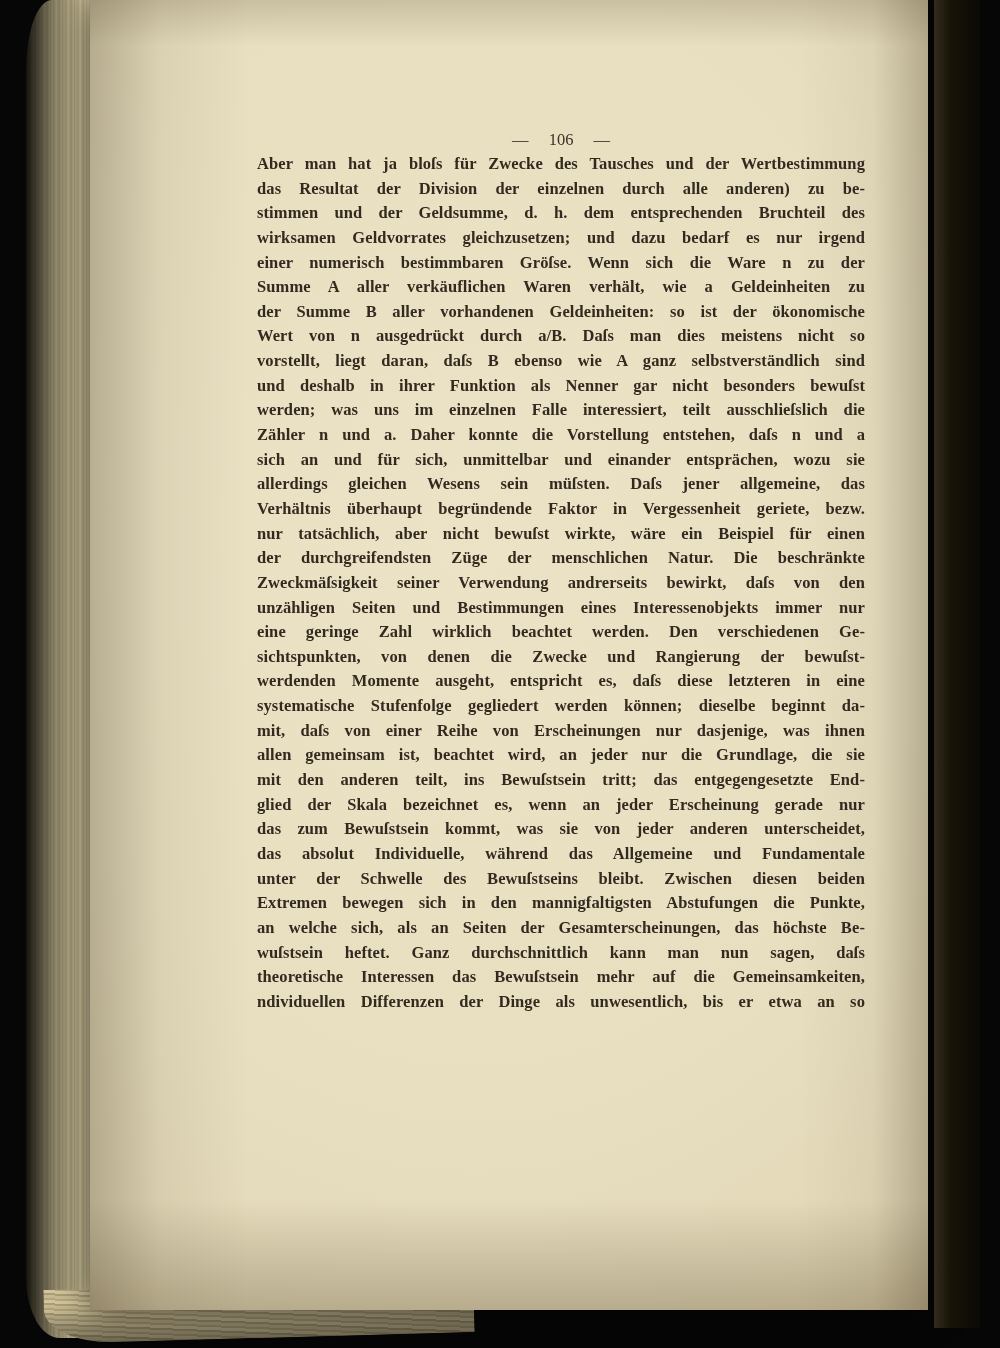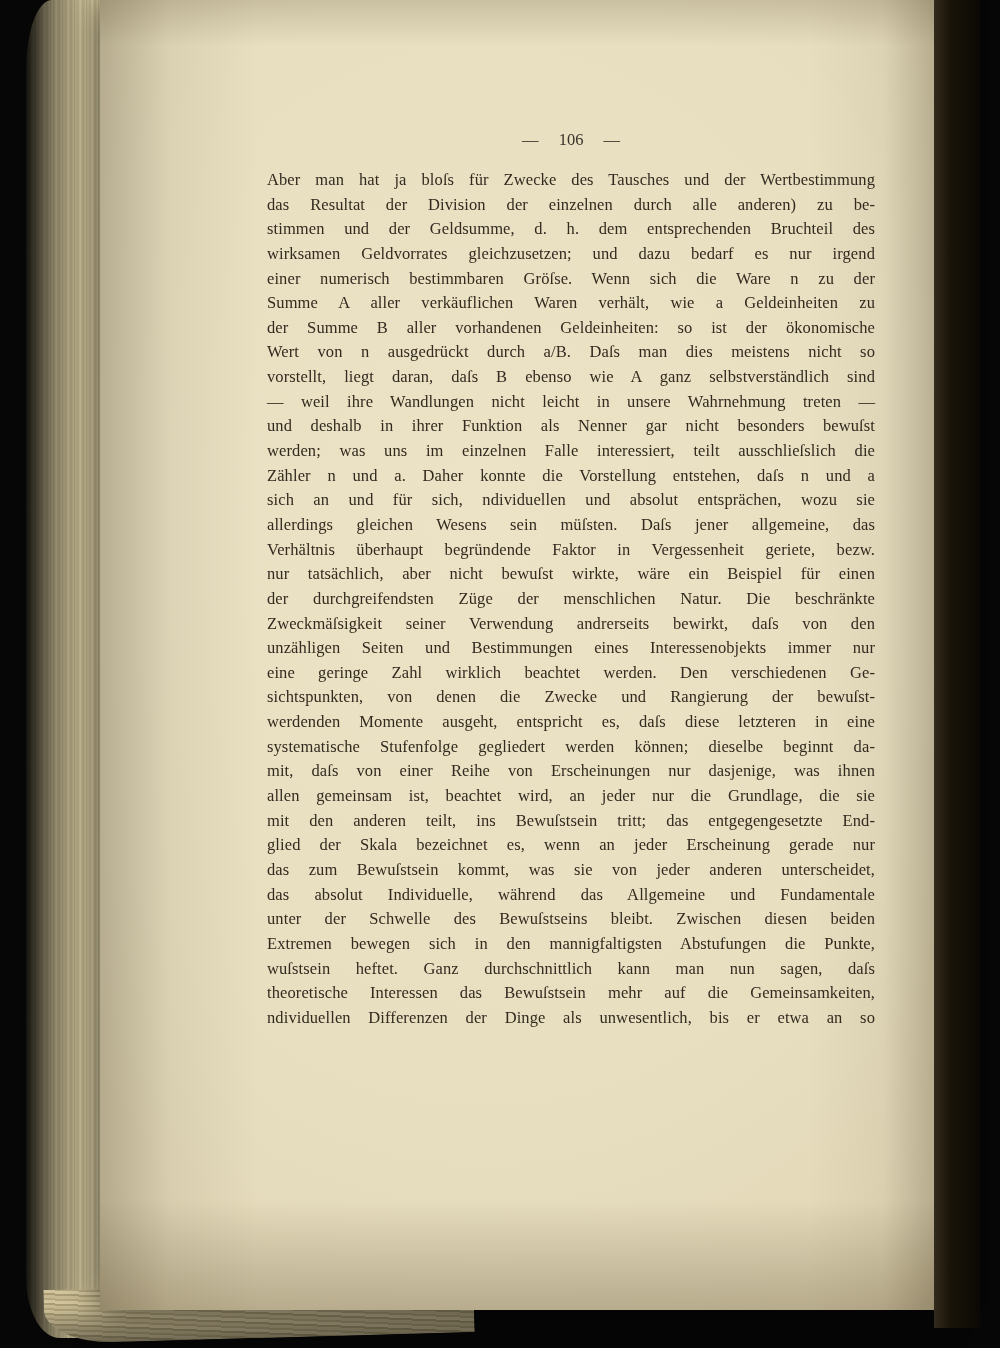--- a/index.html
+++ b/index.html
@@ -30,21 +30,21 @@
       linear-gradient(0deg, rgba(5,4,2,0.45), rgba(5,4,2,0) 70%),
       repeating-linear-gradient(184deg,
         #d3c69e 0px, #d3c69e 3px, #ab9e76 3px, #ab9e76 5px,
         #c8bb93 5px, #c8bb93 8px, #b5a87f 8px, #b5a87f 10px);
     transform:rotate(-1.6deg);
     border-bottom-left-radius:70px 34px;
   }
 
   
   .page{
-    position:absolute;left:100px;top:0;width:838px;height:1310px;
+    position:absolute;left:90px;top:0;width:838px;height:1310px;
     background:
       linear-gradient(180deg, rgba(80,64,36,0.20) 0px, rgba(80,64,36,0) 46px),
       linear-gradient(0deg, rgba(80,64,36,0.30) 0px, rgba(80,64,36,0) 110px),
       linear-gradient(90deg, rgba(70,56,30,0.30) 0px, rgba(70,56,30,0.08) 70px, rgba(70,56,30,0) 160px),
       linear-gradient(270deg, rgba(70,56,30,0.30) 0px, rgba(70,56,30,0.06) 55px, rgba(70,56,30,0) 130px),
       radial-gradient(90% 70% at 46% 40%, #ece3c6 0%, #e8dfc1 60%, #e2d8b7 100%);
     box-shadow:0 0 34px rgba(0,0,0,0.65);
   }
 
   
@@ -57,21 +57,21 @@
     position:absolute;left:167px;top:128px;width:608px;
     color:#332a1f;
   }
   .page-number{
     text-align:center;
     font-size:16.5px;
     color:#3a3128;
     height:24px;line-height:24px;
   }
   .page-number .num{margin:0 16px;}
-  .text-block{margin-top:16px;}
+  .text-block{margin-top:0;font-weight:bold;}
   .text-line{
     font-size:16.5px;
     height:24.65px;
     line-height:24.6px;
     letter-spacing:0.1px;
     text-align:justify;
     text-align-last:justify;
     white-space:normal;
   }
   .spaced{letter-spacing:3.5px;}
@@ -92,43 +92,43 @@
       <div class="text-block">
           <div class="text-line">Aber man hat ja bloſs für Zwecke des Tausches und der Wertbestimmung</div>
           <div class="text-line">das Resultat der Division der einzelnen durch alle anderen) zu be-</div>
           <div class="text-line">stimmen und der Geldsumme, d. h. dem entsprechenden Bruchteil des</div>
           <div class="text-line">wirksamen Geldvorrates gleichzusetzen; und dazu bedarf es nur irgend</div>
           <div class="text-line">einer numerisch bestimmbaren Gröſse. Wenn sich die Ware n zu der</div>
           <div class="text-line">Summe A aller verkäuflichen Waren verhält, wie a Geldeinheiten zu</div>
           <div class="text-line">der Summe B aller vorhandenen Geldeinheiten: so ist der ökonomische</div>
           <div class="text-line">Wert von n ausgedrückt durch a/B. Daſs man dies meistens nicht so</div>
           <div class="text-line">vorstellt, liegt daran, daſs B ebenso wie A ganz selbstverständlich sind</div>
-          <div class="text-line">— weil ihre Wandlungen nicht leicht in unsere Wahrnehmung treten —</div>
           <div class="text-line">und deshalb in ihrer Funktion als Nenner gar nicht besonders bewuſst</div>
           <div class="text-line">werden; was uns im einzelnen Falle interessiert, teilt ausschlieſslich die</div>
           <div class="text-line">Zähler n und a.  Daher konnte die Vorstellung entstehen, daſs n und a</div>
-          <div class="text-line">sich an und für sich, ndividuellen und absolut entsprächen, wozu sie</div>
+          <div class="text-line">sich an und für sich, unmittelbar und einander entsprächen, wozu sie</div>
           <div class="text-line">allerdings gleichen Wesens sein müſsten.  Daſs jener allgemeine, das</div>
           <div class="text-line">Verhältnis überhaupt begründende Faktor in Vergessenheit geriete, bezw.</div>
           <div class="text-line">nur tatsächlich, aber nicht bewuſst wirkte, wäre ein Beispiel für einen</div>
           <div class="text-line">der durchgreifendsten Züge der menschlichen Natur.  Die beschränkte</div>
           <div class="text-line">Zweckmäſsigkeit seiner Verwendung andrerseits bewirkt, daſs von den</div>
           <div class="text-line">unzähligen Seiten und Bestimmungen eines Interessenobjekts immer nur</div>
           <div class="text-line">eine geringe Zahl wirklich beachtet werden.  Den verschiedenen Ge-</div>
           <div class="text-line">sichtspunkten, von denen die Zwecke und Rangierung der bewuſst-</div>
           <div class="text-line">werdenden Momente ausgeht, entspricht es, daſs diese letzteren in eine</div>
           <div class="text-line">systematische Stufenfolge gegliedert werden können; dieselbe beginnt da-</div>
           <div class="text-line">mit, daſs von einer Reihe von Erscheinungen nur dasjenige, was ihnen</div>
           <div class="text-line">allen gemeinsam ist, beachtet wird, an jeder nur die Grundlage, die sie</div>
           <div class="text-line">mit den anderen teilt, ins Bewuſstsein tritt; das entgegengesetzte End-</div>
           <div class="text-line">glied der Skala bezeichnet es, wenn an jeder Erscheinung gerade nur</div>
           <div class="text-line">das zum Bewuſstsein kommt, was sie von jeder anderen unterscheidet,</div>
           <div class="text-line">das absolut Individuelle, während das Allgemeine und Fundamentale</div>
           <div class="text-line">unter der Schwelle des Bewuſstseins bleibt.  Zwischen diesen beiden</div>
           <div class="text-line">Extremen bewegen sich in den mannigfaltigsten Abstufungen die Punkte,</div>
+          <div class="text-line">an welche sich, als an Seiten der Gesamterscheinungen, das höchste Be-</div>
           <div class="text-line">wuſstsein heftet.  Ganz durchschnittlich kann man nun sagen, daſs</div>
           <div class="text-line">theoretische Interessen das Bewuſstsein mehr auf die Gemeinsamkeiten,</div>
           <div class="text-line">ndividuellen Differenzen der Dinge als unwesentlich, bis er etwa an so</div>
         </div>
     </div>
   </div>
   <div class="right-edge"></div>
 </div>
 
 </body></html>

